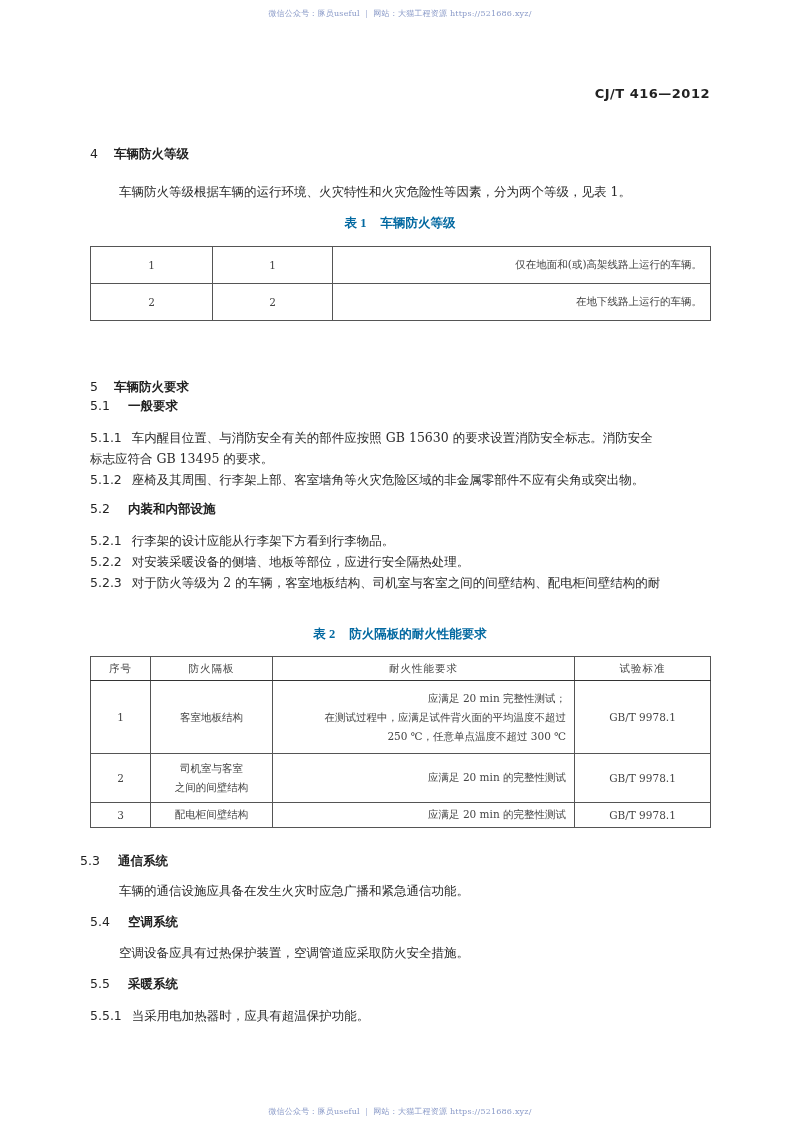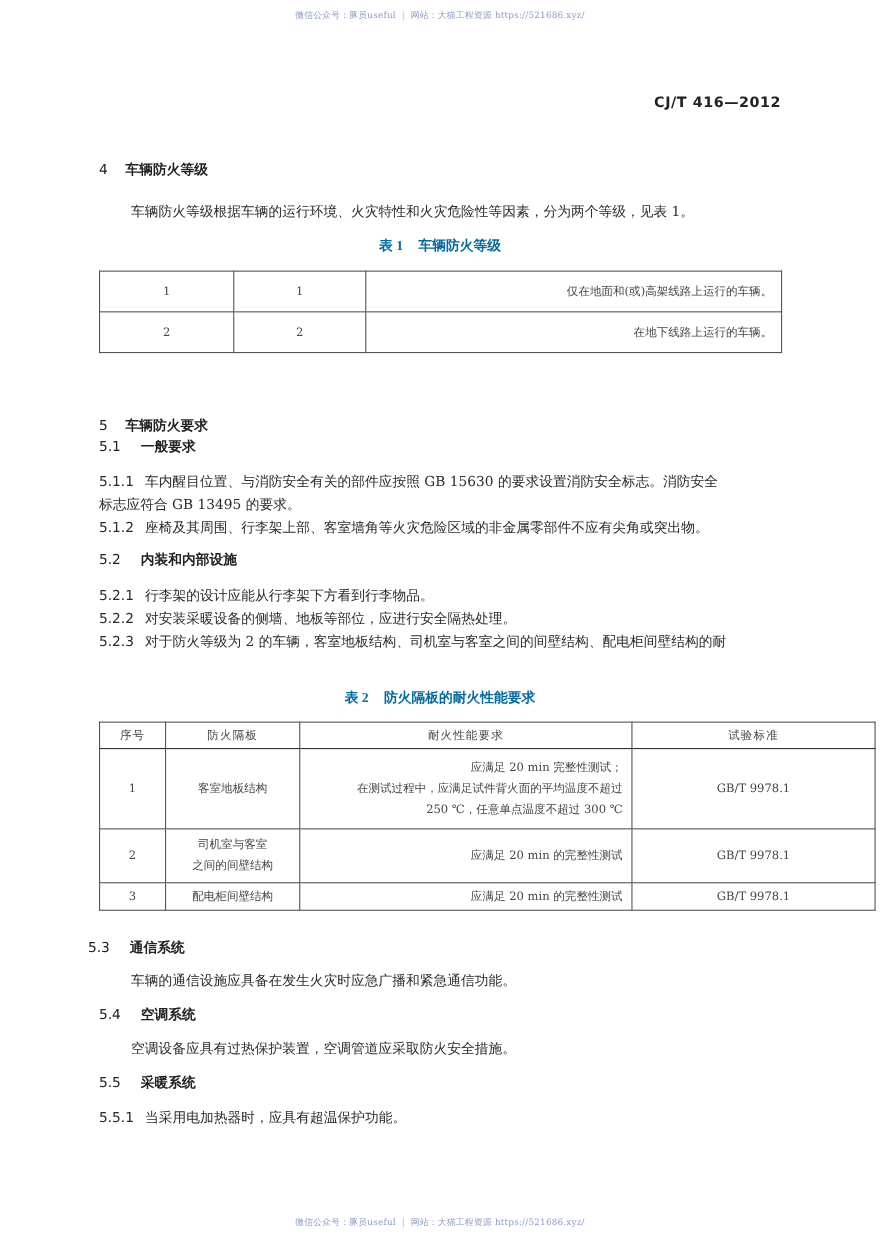--- a/index.html
+++ b/index.html
@@ -112,21 +112,21 @@
   <span class="num">5.2.2</span><span>对安装采暖设备的侧墙、地板等部位，应进行安全隔热处理。</span>
 </div>
 <div class="abs para" style="left:90px; top:572px; width:630px;">
   <div><span class="num">5.2.3</span><span>对于防火等级为 2 的车辆，客室地板结构、司机室与客室之间的间壁结构、配电柜间壁结构的耐</span></div>
 </div>
 
 <div class="abs caption" style="top:626px;">
   <span class="cap-num">表 2</span><span>防火隔板的耐火性能要求</span>
 </div>
 
-<table class="doc t2" style="left:90px; top:656px; width:706px; height:172px;">
+<table class="doc t2" style="left:90px; top:656px; width:621px; height:172px;">
   <colgroup>
       <col style="width:60px">
       <col style="width:122px">
       <col style="width:302px">
       <col>
     </colgroup>
   <tbody>
       <tr class="head" style="height:24px;">
     <th>序号</th>
     <th>防火隔板</th>

